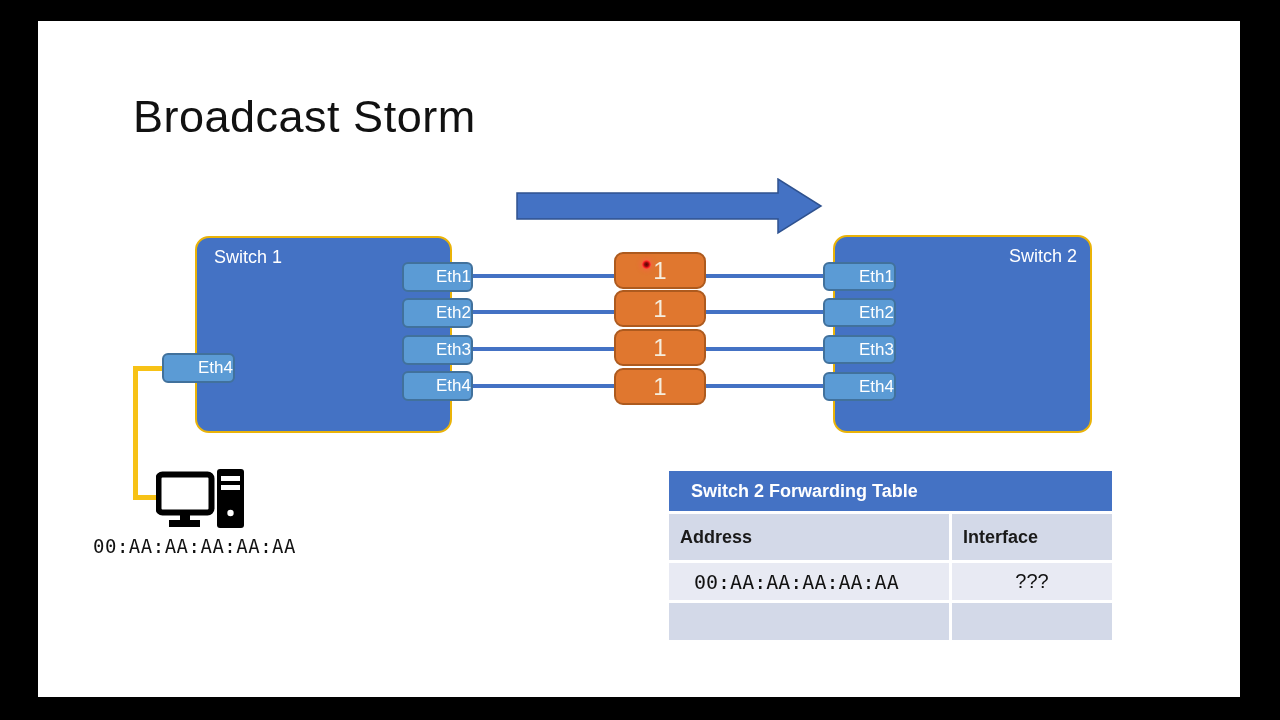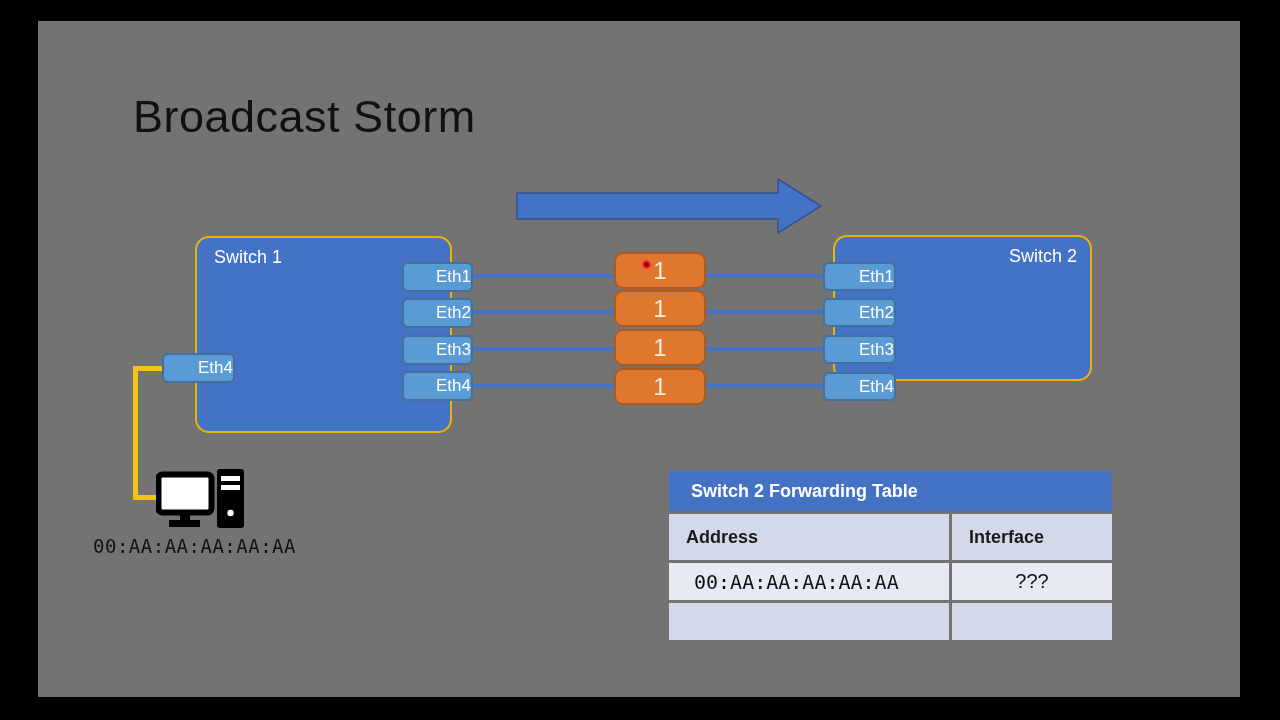--- a/index.html
+++ b/index.html
@@ -7,21 +7,21 @@
     width: 1280px; height: 720px;
     background: #000;
     overflow: hidden;
     position: relative;
     font-family: "Liberation Sans", sans-serif;
   }
   .slide {
     position: absolute;
     left: 38px; top: 21px;
     width: 1202px; height: 676px;
-    background: #737373;
+    background: #ffffff;
   }
   .abs { position: absolute; }
 
   
   .slide-title {
     left: 95px; top: 70px;
     font-size: 45px;
     font-weight: 300;
     color: #111111;
     letter-spacing: 0.5px;
@@ -29,21 +29,21 @@
   }
 
   
   .switch {
     background: #4472C4;
     border: 2px solid #eab308;
     border-radius: 14px;
     box-sizing: border-box;
   }
   .switch1 { left: 157px; top: 215px; width: 257px; height: 197px; }
-  .switch2 { left: 795px; top: 214px; width: 259px; height: 146px; }
+  .switch2 { left: 795px; top: 214px; width: 259px; height: 198px; }
   .switch-label {
     position: absolute;
     color: #ffffff;
     font-size: 18px;
     top: 9px;
     white-space: nowrap;
   }
   .switch1 .switch-label { left: 17px; }
   .switch2 .switch-label { right: 13px; }
 
@@ -127,21 +127,21 @@
     font-size: 18px;
     padding-left: 22px;
   }
   .tbl-band-dark { background: #D3D9E8; }
   .tbl-band-light { background: #E8EAF3; }
   .tbl-colhead {
     height: 46px; top: 493px;
     font-weight: bold;
     font-size: 18px;
     color: #1a1a1a;
-    padding-left: 17px;
+    padding-left: 11px;
   }
   .tbl-row1 { height: 37px; top: 542px; font-size: 20px; color: #111111; }
   .tbl-row2 { height: 37px; top: 582px; }
   .col1 { left: 631px; width: 280px; }
   .col2 { left: 914px; width: 160px; }
   .mono-cell { font-family: "DejaVu Sans Mono", monospace; padding-left: 25px; }
   .center-cell { justify-content: center; padding-left: 0; }
 </style>
 </head>
 <body>

